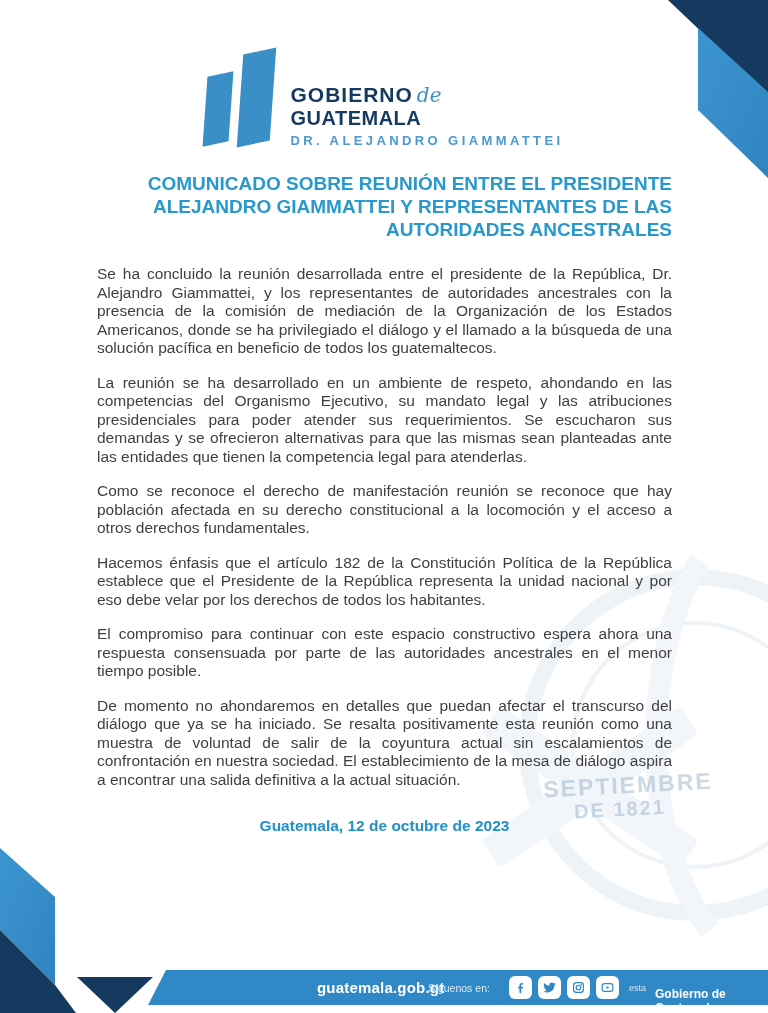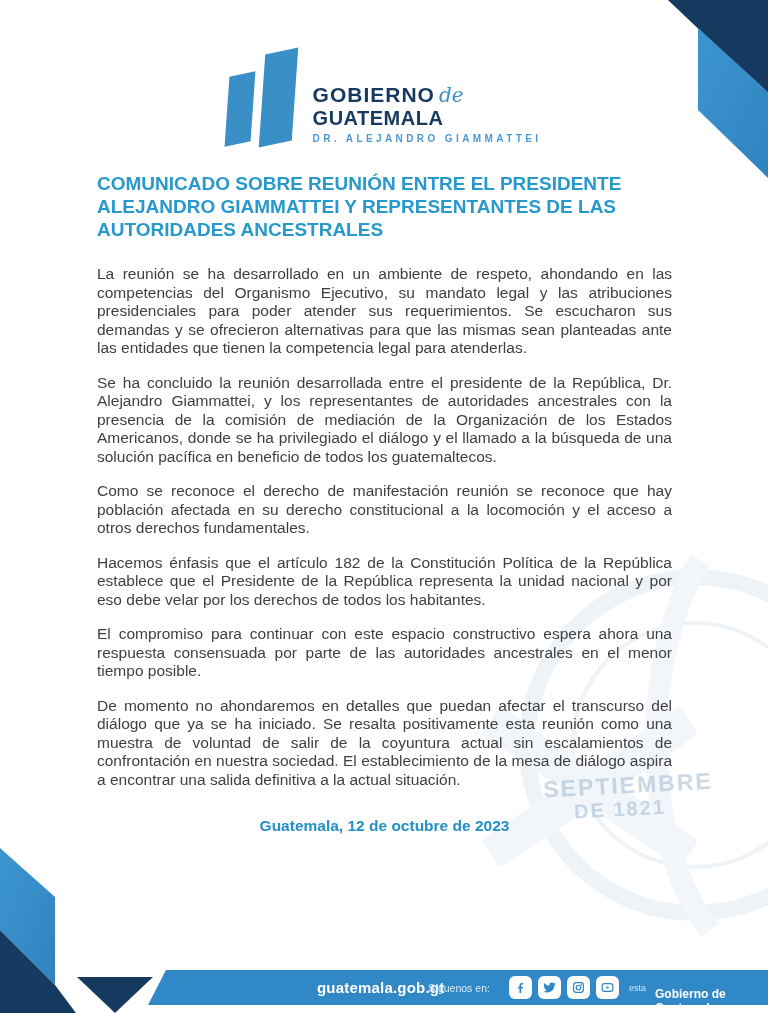--- a/index.html
+++ b/index.html
@@ -30,27 +30,27 @@
   }
   .logo-bars{display:flex;align-items:flex-start;}
   .bar{background:#3a8fc7;}
   .bar1{width:26px;height:70px;margin-top:28px;transform:skew(-4deg,-12deg);}
   .bar2{width:33px;height:93px;margin-top:5px;margin-left:9px;transform:skew(-4deg,-12deg);}
   .logo-text{margin-left:18px;margin-top:38px;line-height:1;}
   .logo-row1{font-size:21px;font-weight:bold;color:#16395f;letter-spacing:1px;}
   .logo-de{font-family:"DejaVu Serif",serif;font-style:italic;font-weight:normal;
            font-size:20px;color:#3a8fc7;letter-spacing:0;margin-left:4px;}
   .logo-row2{font-size:20px;font-weight:bold;color:#16395f;letter-spacing:0.5px;margin-top:3px;}
-  .logo-row3{font-size:10px;font-weight:bold;color:#4a9ad0;letter-spacing:3.4px;margin-top:6px;}
+  .logo-row3{font-size:13px;font-weight:bold;color:#4a9ad0;letter-spacing:3.4px;margin-top:6px;}
   
   .doc{position:absolute;left:97px;right:96px;top:172px;}
   .doc-title{
     max-width:600px;margin:0 auto 24px auto;
     font-size:19px;line-height:23px;font-weight:bold;
-    color:#2899cc;text-align:left;
+    color:#2899cc;text-align:right;
   }
   .doc p{
     margin:0 0 16px 0;
     font-size:15.5px;line-height:18.5px;
     color:#3f3f3f;
     text-align:justify;
   }
   .doc-date{
     margin-top:28px;
     text-align:center;font-size:15.5px;font-weight:bold;color:#2390c6;
@@ -126,22 +126,22 @@
       <div class="logo-row1">
         <span>GOBIERNO</span><span class="logo-de">de</span>
       </div>
       <div class="logo-row2">GUATEMALA</div>
       <div class="logo-row3">DR. ALEJANDRO GIAMMATTEI</div>
     </div>
   </header>
 
   <main class="doc">
     <h1 class="doc-title">COMUNICADO SOBRE REUNIÓN ENTRE EL PRESIDENTE ALEJANDRO GIAMMATTEI Y REPRESENTANTES DE LAS AUTORIDADES ANCESTRALES</h1>
+    <p>Se ha concluido la reunión desarrollada entre el presidente de la República, Dr. Alejandro Giammattei, y los representantes de autoridades ancestrales con la presencia de la comisión de mediación de la Organización de los Estados Americanos, donde se ha privilegiado el diálogo y el llamado a la búsqueda de una solución pacífica en beneficio de todos los guatemaltecos.</p>
     <p>La reunión se ha desarrollado en un ambiente de respeto, ahondando en las competencias del Organismo Ejecutivo, su mandato legal y las atribuciones presidenciales para poder atender sus requerimientos. Se escucharon sus demandas y se ofrecieron alternativas para que las mismas sean planteadas ante las entidades que tienen la competencia legal para atenderlas.</p>
-    <p>Se ha concluido la reunión desarrollada entre el presidente de la República, Dr. Alejandro Giammattei, y los representantes de autoridades ancestrales con la presencia de la comisión de mediación de la Organización de los Estados Americanos, donde se ha privilegiado el diálogo y el llamado a la búsqueda de una solución pacífica en beneficio de todos los guatemaltecos.</p>
     <p>Como se reconoce el derecho de manifestación reunión se reconoce que hay población afectada en su derecho constitucional a la locomoción y el acceso a otros derechos fundamentales.</p>
     <p>Hacemos énfasis que el artículo 182 de la Constitución Política de la República establece que el Presidente de la República representa la unidad nacional y por eso debe velar por los derechos de todos los habitantes.</p>
     <p>El compromiso para continuar con este espacio constructivo espera ahora una respuesta consensuada por parte de las autoridades ancestrales en el menor tiempo posible.</p>
     <p>De momento no ahondaremos en detalles que puedan afectar el transcurso del diálogo que ya se ha iniciado. Se resalta positivamente esta reunión como una muestra de voluntad de salir de la coyuntura actual sin escalamientos de confrontación en nuestra sociedad. El establecimiento de la mesa de diálogo aspira a encontrar una salida definitiva a la actual situación.</p>
     <div class="doc-date">Guatemala, 12 de octubre de 2023</div>
   </main>
 
   <footer class="footer">
     <span class="footer-site">guatemala.gob.gt</span>
     <span class="footer-follow">Síguenos en:</span>

